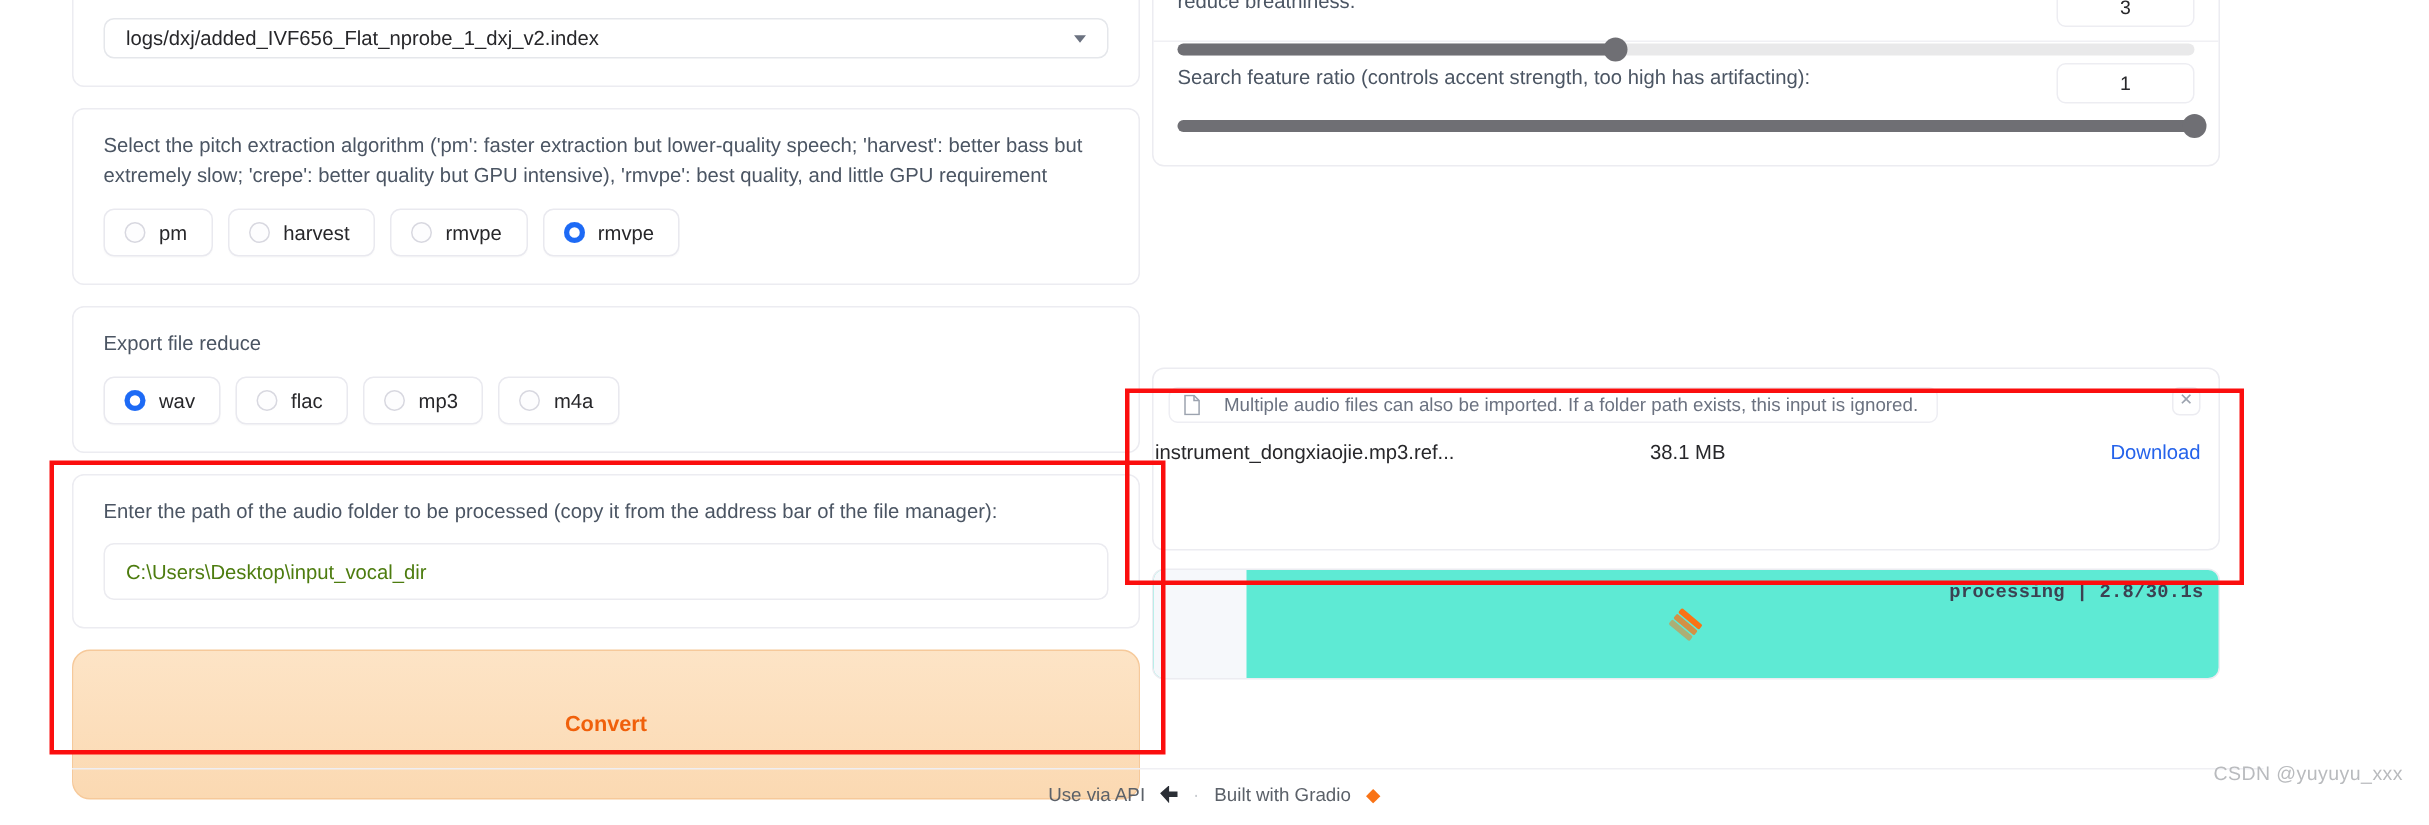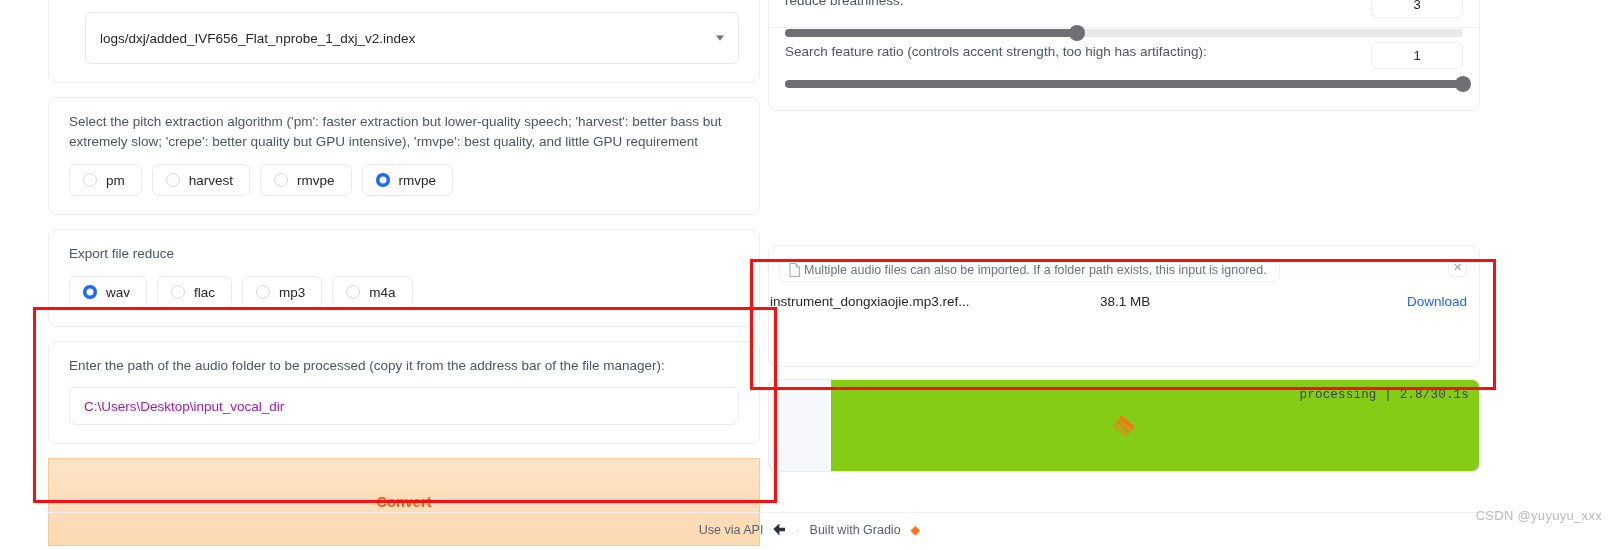--- a/index.html
+++ b/index.html
@@ -24,30 +24,29 @@
     line-height: 20px;
   }
 
   
   .left-col { position:absolute; left:48px; top:-34px; width:712px; }
 
   .blk { margin-bottom: 14px; padding: 14px 20px 18px 20px; }
 
   .dropdown {
     margin-top: 11px;
-    height: 52px;
+    height: 27px;
     border: 1px solid #e5e7eb;
     border-radius: 7px;
     background: #fff;
     display: flex; align-items: center;
     padding: 0 12px 0 14px;
     position: relative;
     font-size: 13.5px;
     color: #27272a;
-    margin-left: 16px;
   }
   .dropdown .caret {
     position:absolute; right: 14px; top: 50%; transform: translateY(-50%);
     width:0;height:0;border-left:4.5px solid transparent;border-right:4.5px solid transparent;
     border-top:5.5px solid #6b7280;
   }
 
   .radio-row { display:flex; gap: 10px; margin-top: 12px; }
   .radio-chip {
     display:flex; align-items:center; gap: 9px;
@@ -74,27 +73,27 @@
 
   .textbox {
     margin-top: 11px;
     height: 38px;
     border: 1px solid #ebebf0;
     border-radius: 7px;
     background:#fff;
     display:flex; align-items:center;
     padding: 0 14px;
     font-size: 13.5px;
-    color:#a21caf;
+    color:#4d7c0f;
   }
 
   .convert-btn {
     margin-top: 12px;
-    height: 88px;
-    border-radius: 0;
+    height: 100px;
+    border-radius: 12px;
     border: 1px solid #f6c99a;
     background: linear-gradient(180deg, #fde4c6 0%, #fbd9b2 100%);
     color:#f0600b;
     font-size: 14.5px; font-weight: 700;
     display:flex; align-items:center; justify-content:center;
   }
 
   
   .right-col { position:absolute; left:768px; top:-60px; width:712px; }
 
@@ -121,21 +120,21 @@
   }
 
   
   .file-panel {
     position: relative;
     padding: 0;
     min-height: 122px;
   }
   .file-hint {
     position:absolute; left: 10px; top: 12px;
-    display:flex; align-items:flex-end; gap: 4px;
+    display:flex; align-items:flex-end; gap: 16px;
     border:1px solid #eeeef3; border-radius: 6px;
     background:#fff; padding: 4px 12px 4px 9px;
     font-size: 12.5px; color:#6b7280;
   }
   .doc-icon { width:11px;height:14px;display:block; }
   .x-btn {
     position:absolute; right: 12px; top: 12px;
     width: 19px;height:19px;border:1px solid #ececf1;border-radius:5px;
     background:#fff; display:flex;align-items:center;justify-content:center;
     color:#9ca3af; font-size: 11px; line-height:1;
@@ -146,25 +145,26 @@
     padding: 0 12px 0 1px;
     font-size: 13.5px; color:#27272a;
   }
   .file-name { flex: 0 0 330px; }
   .file-size { flex: 0 0 300px; }
   .file-dl { margin-left:auto; color:#2563eb; }
 
   
   .prog-panel {
     position: relative;
-    height: 93px;
+    height: 74px;
     border: 1px solid #ececf1;
     border-radius: 8px;
-    background: #84cc16;
+    background: #5eead4;
     overflow: hidden;
+    font-weight: bold;
   }
   .prog-bar {
     position:absolute; left:0; top:0; bottom:0; width: 62px;
     background:#f6f8fb;
   }
   .prog-text {
     position:absolute; right: 10px; top: 8px;
     font-family: "Liberation Mono", monospace;
     font-size: 12.5px; color: #3b4252;
     letter-spacing: 0.2px;

